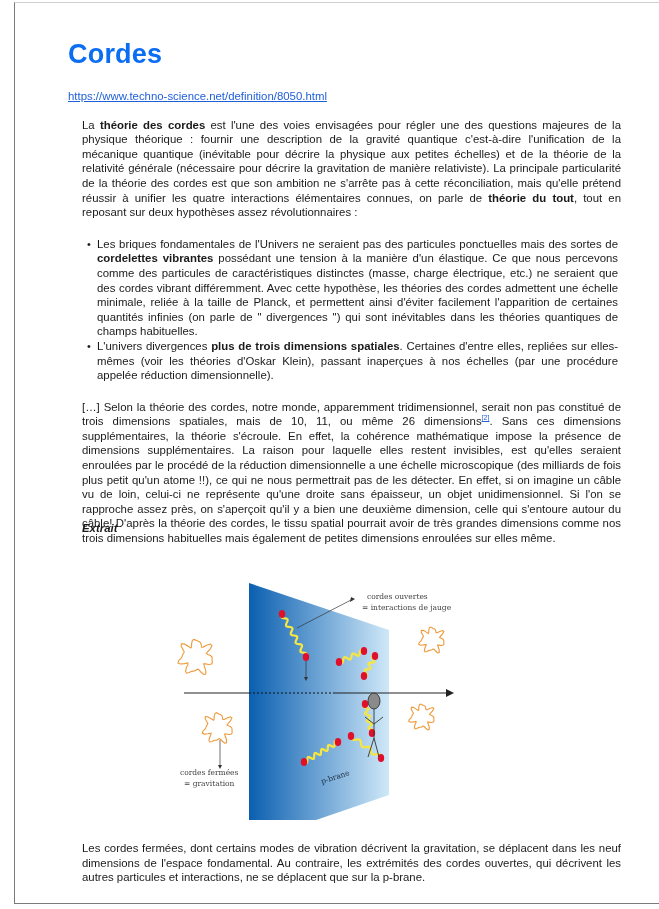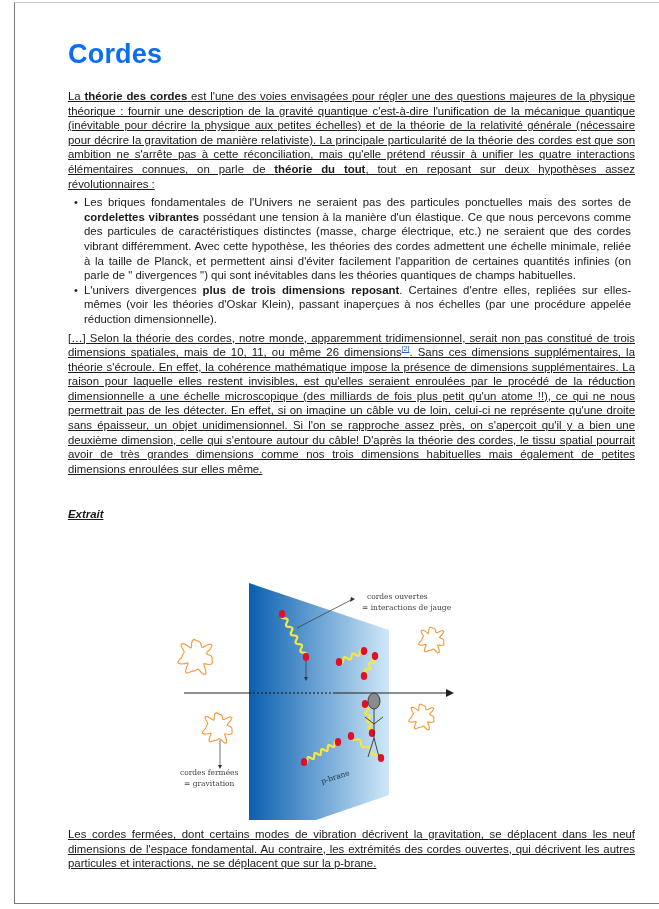--- a/index.html
+++ b/index.html
@@ -4,42 +4,43 @@
 <style>
   html, body { margin: 0; padding: 0; background: #ffffff; }
   body { width: 659px; height: 909px; position: relative; overflow: hidden; font-family: "Liberation Sans", "DejaVu Sans", sans-serif; }
   .page {
     position: absolute; left: 14px; top: 2px; width: 653px; height: 902px;
     border: 1.5px solid #7a7a7a; border-top-color: #cfcfcf; box-sizing: border-box; background: #fff;
   }
   .content { position: absolute; left: 53px; top: 0; width: 567px; color: #1a1a1a; font-size: 11.4px; line-height: 14.6px; }
   .title { position: absolute; left: 53px; top: 36px; margin: 0; font-size: 27px; font-weight: bold; color: #0b6ef2; letter-spacing: 0.2px; }
   a.link { color: #1f5fd8; text-decoration: underline; }
-  p { margin: 0; text-align: justify; text-decoration: underline; }
+  p { margin: 14px; text-align: justify; }
   .just { text-align: justify; text-align-last: left; }
-  ul.bullets { margin: 4px; padding: 0; list-style: none; }
+  ul.bullets { margin: 17px; padding: 0; list-style: none; }
   ul.bullets li { position: relative; padding-left: 12px; text-align: justify; }
   ul.bullets li::before { content: "•"; position: absolute; left: 2px; top: 0; font-size: 11px; }
   sup.ref { font-size: 7px; color: #1f5fd8; text-decoration: underline; vertical-align: 5px; line-height: 0; }
   .figure { position: absolute; left: 154px; top: 560px; width: 330px; height: 260px; }
 </style>
 </head>
 <body>
 
 <div class="page">
   <h1 class="title">Cordes</h1>
 
   <div class="content">
     <div style="position:absolute; top:86px; left:0; width:567px;">
+      <a class="link" href="#">https://www.techno-science.net/definition/8050.html</a>
       <p>
         <span>La </span><b>théorie des cordes</b><span> est l'une des voies envisagées pour régler une des questions majeures de la physique théorique : fournir une description de la gravité quantique c'est-à-dire l'unification de la mécanique quantique (inévitable pour décrire la physique aux petites échelles) et de la théorie de la relativité générale (nécessaire pour décrire la gravitation de manière relativiste). La principale particularité de la théorie des cordes est que son ambition ne s'arrête pas à cette réconciliation, mais qu'elle prétend réussir à unifier les quatre interactions élémentaires connues, on parle de </span><b>théorie du tout</b><span>, tout en reposant sur deux hypothèses assez révolutionnaires :</span>
       </p>
       <ul class="bullets">
         <li><span>Les briques fondamentales de l'Univers ne seraient pas des particules ponctuelles mais des sortes de </span><b>cordelettes vibrantes</b><span> possédant une tension à la manière d'un élastique. Ce que nous percevons comme des particules de caractéristiques distinctes (masse, charge électrique, etc.) ne seraient que des cordes vibrant différemment. Avec cette hypothèse, les théories des cordes admettent une échelle minimale, reliée à la taille de Planck, et permettent ainsi d'éviter facilement l'apparition de certaines quantités infinies (on parle de " divergences ") qui sont inévitables dans les théories quantiques de champs habituelles.</span></li>
-        <li><span>L'univers divergences </span><b>plus de trois dimensions reposant</b><span>. Certaines d'entre elles, repliées sur elles-mêmes (voir les théories d'Oskar Klein), passant inaperçues à nos échelles (par une procédure appelée réduction dimensionnelle).</span></li>
+        <li><span>L'univers divergences </span><b>plus de trois dimensions spatiales</b><span>. Certaines d'entre elles, repliées sur elles-mêmes (voir les théories d'Oskar Klein), passant inaperçues à nos échelles (par une procédure appelée réduction dimensionnelle).</span></li>
       </ul>
       <p>
         <span>[…] Selon la théorie des cordes, notre monde, apparemment tridimensionnel, serait non pas constitué de trois dimensions spatiales, mais de 10, 11, ou même 26 dimensions</span><sup class="ref">[2]</sup><span>. Sans ces dimensions supplémentaires, la théorie s'écroule. En effet, la cohérence mathématique impose la présence de dimensions supplémentaires. La raison pour laquelle elles restent invisibles, est qu'elles seraient enroulées par le procédé de la réduction dimensionnelle a une échelle microscopique (des milliards de fois plus petit qu'un atome !!), ce qui ne nous permettrait pas de les détecter. En effet, si on imagine un câble vu de loin, celui-ci ne représente qu'une droite sans épaisseur, un objet unidimensionnel. Si l'on se rapproche assez près, on s'aperçoit qu'il y a bien une deuxième dimension, celle qui s'entoure autour du câble! D'après la théorie des cordes, le tissu spatial pourrait avoir de très grandes dimensions comme nos trois dimensions habituelles mais également de petites dimensions enroulées sur elles même.</span>
       </p>
     </div>
 
     <div style="position:absolute; top:504px; left:0; width:567px;">
       <p style="font-weight:bold; font-style:italic;">Extrait</p>
     </div>
 

